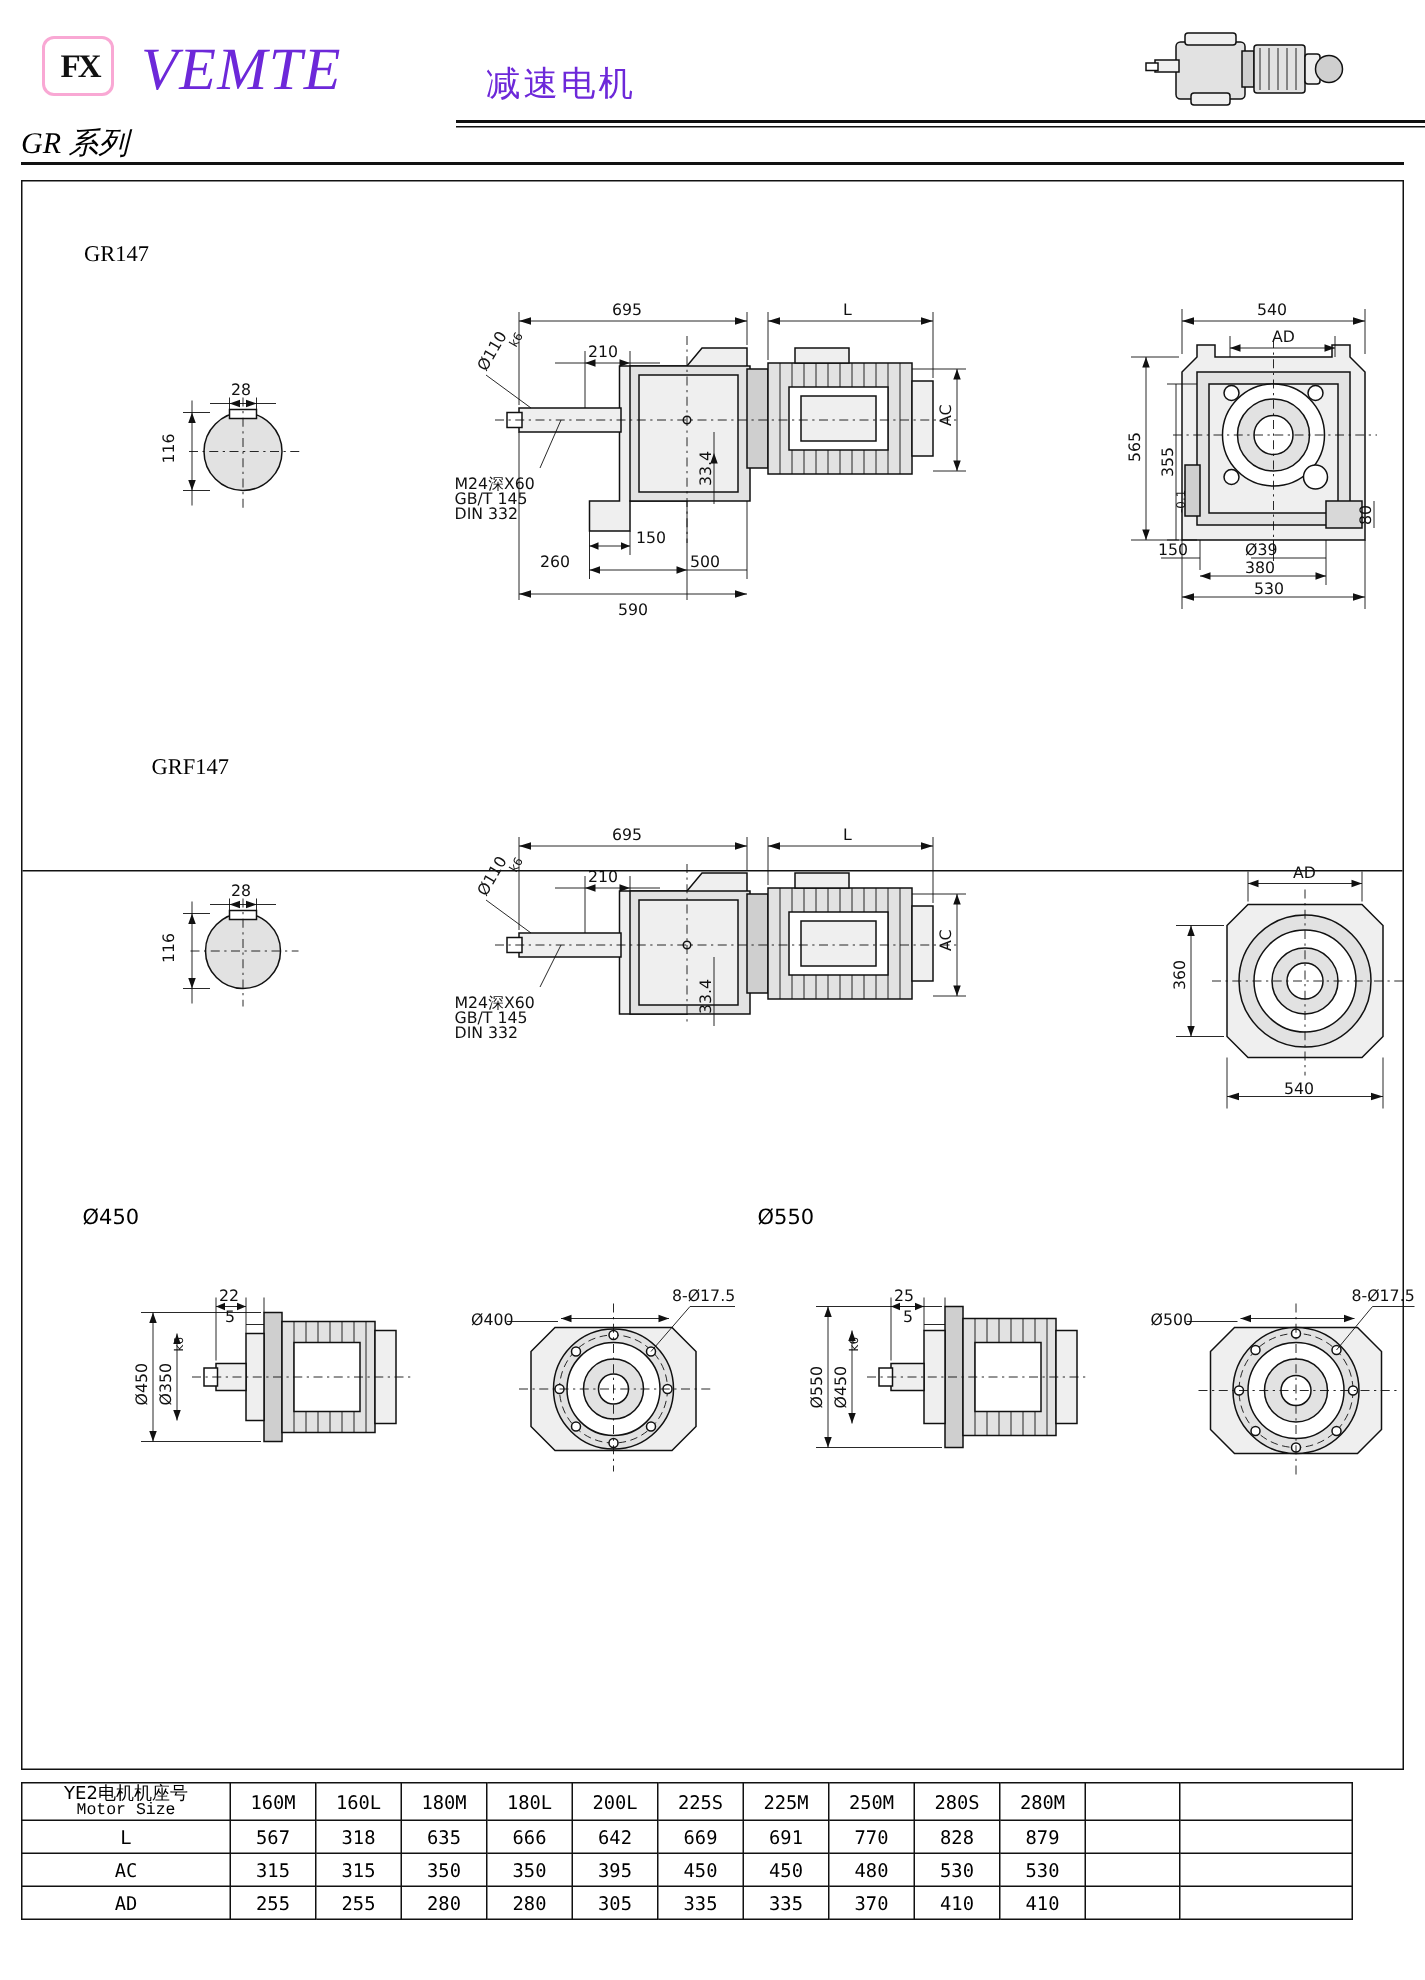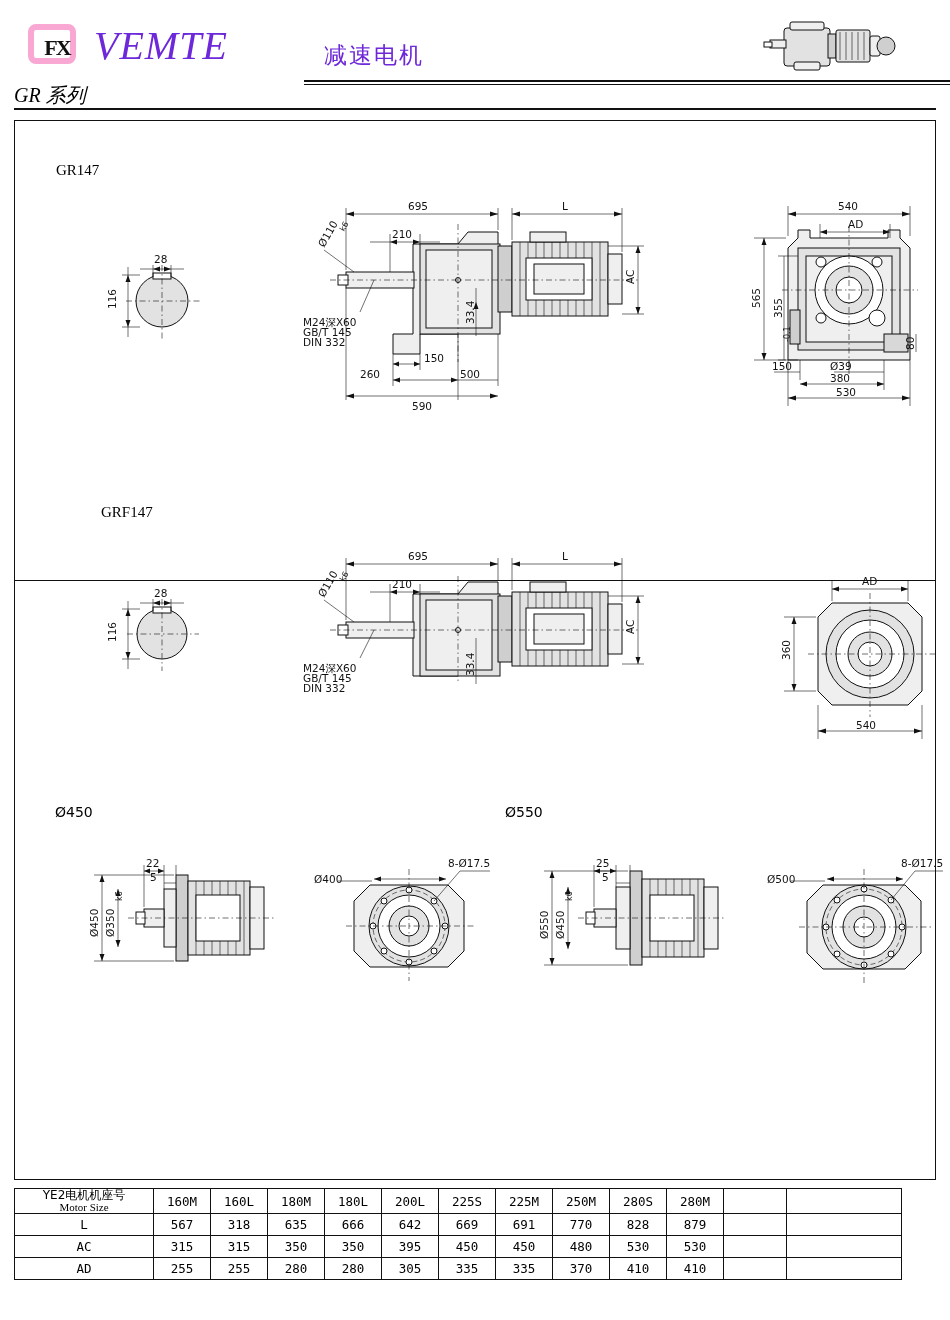--- a/index.html
+++ b/index.html
@@ -10,21 +10,21 @@
     color:#000;
     position:relative;
     overflow:hidden;
   }
   .page{position:absolute;left:0;top:0;width:950px;height:1320px;}
 
   
   .header{position:absolute;left:14px;top:10px;width:922px;height:62px;}
   .logo-badge{
     position:absolute;left:14px;top:14px;width:48px;height:40px;
-    border:6px solid #f9a8d4;border-radius:8px;
+    border:2px solid #f9a8d4;border-radius:8px;
     box-sizing:border-box;
   }
   .logo-badge .gl{
     position:absolute;left:3px;top:2px;width:40px;height:32px;
     font-family:"Liberation Serif", serif;font-weight:bold;font-size:22px;
     color:#111;letter-spacing:-2px;text-align:center;line-height:32px;
   }
   .brand{
     position:absolute;left:80px;top:12px;
     font-family:"Liberation Serif", serif;
@@ -86,21 +86,21 @@
     text-align:center;
     height:21px;
     padding:0 2px;
   }
   .tbl td.rowhead{width:134px;}
   .tbl td.datacell{width:52px;}
   .tbl td.blank{width:58px;}
   .tbl td.blank2{width:110px;}
   .hdrcell{font-family:"DejaVu Sans", sans-serif;font-size:12px;line-height:1.05;border-radius:11px;}
   .hdrcell .cn{font-family:"DejaVu Sans", sans-serif;font-size:12px;}
-  .hdrcell .en{font-family:Liberation Serif, serif;font-size:11px;}
+  .hdrcell .en{font-family:Liberation Mono, monospace;font-size:11px;}
 </style>
 </head>
 <body>
 
 <div class="page">
 
   <div class="header">
     <div class="logo-badge">
       <div class="gl">FX</div>
     </div>

